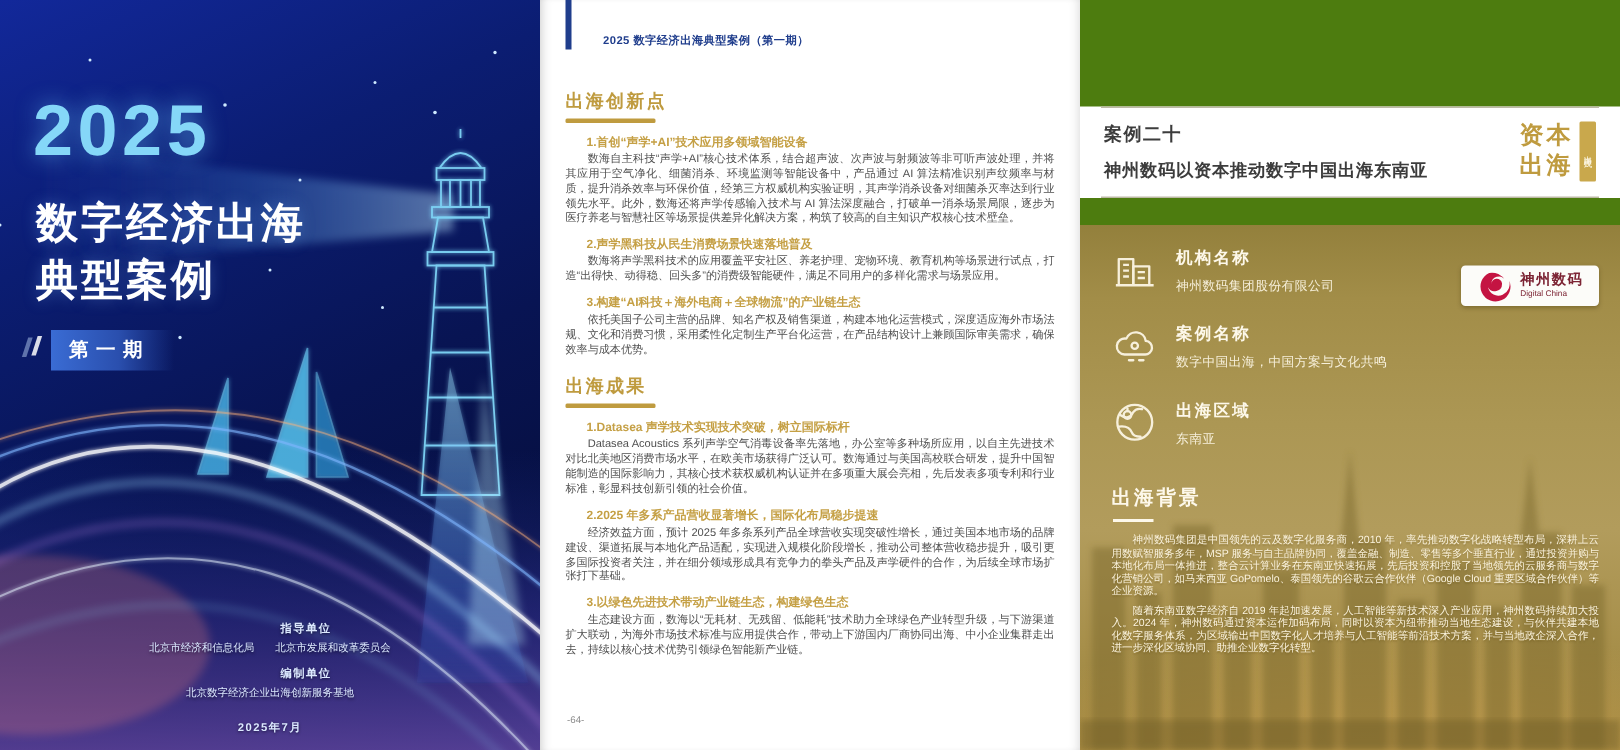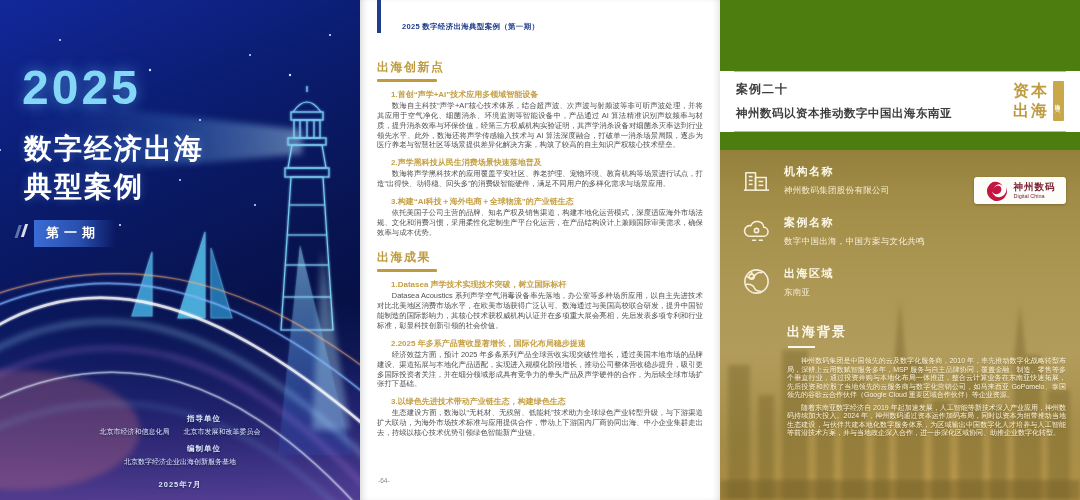--- a/index.html
+++ b/index.html
@@ -65,21 +65,21 @@
   .info-row { display:flex; gap:12px; margin-bottom:18px; }
   .info-icon { width:31px; height:31px; flex:0 0 31px; }
   .info-label { font-size:11px; font-weight:bold; color:#fdf8ea; letter-spacing:1.5px; }
   .info-value { font-size:8.5px; color:#f6efda; margin-top:6px; letter-spacing:.3px; }
   .logo-box { position:absolute; top:27px; right:14px; width:92px; height:27px; background:#fcfcf9;
     border-radius:3px; display:flex; align-items:center; justify-content:center; gap:5px;
     box-shadow:0 1px 3px rgba(60,45,0,.35); }
   .logo-names { display:flex; flex-direction:column; line-height:1.15; }
   .logo-cn { font-size:9.5px; font-weight:bold; color:#7c2434; letter-spacing:1px; }
   .logo-en { font-size:5.5px; color:#7c2434; }
-  .bg-section { position:relative; padding:6px 14px 0 35px;margin-left:32px; }
+  .bg-section { position:relative; padding:6px 14px 0 21px; }
   .bg-title { font-size:13px; font-weight:bold; color:#fdf8ea; letter-spacing:2px; }
   .bg-underline { width:27px; height:2px; background:#fdf8ea; margin:5px 0 9px 1px; }
   .bg-p { font-size:7px; color:#fbf3dd; line-height:1.22; text-align:justify;
     text-indent:2em; margin-bottom:4px; text-shadow:0 1px 1px rgba(80,60,0,.25); }
 </style>
 </head>
 <body>
 
 <div class="canvas">
 

